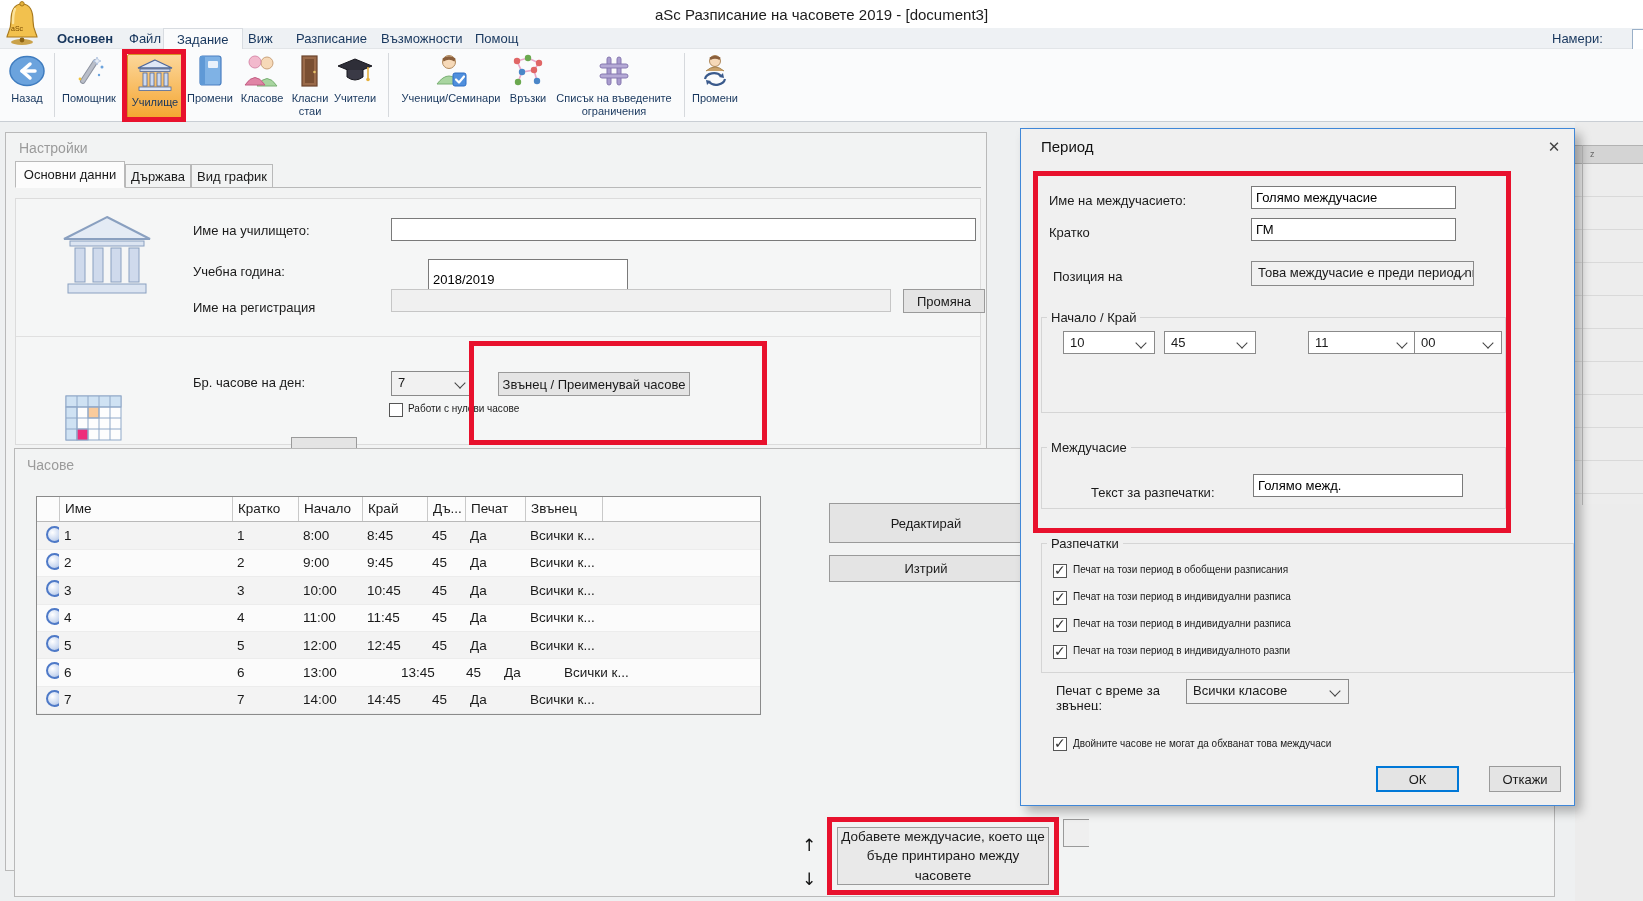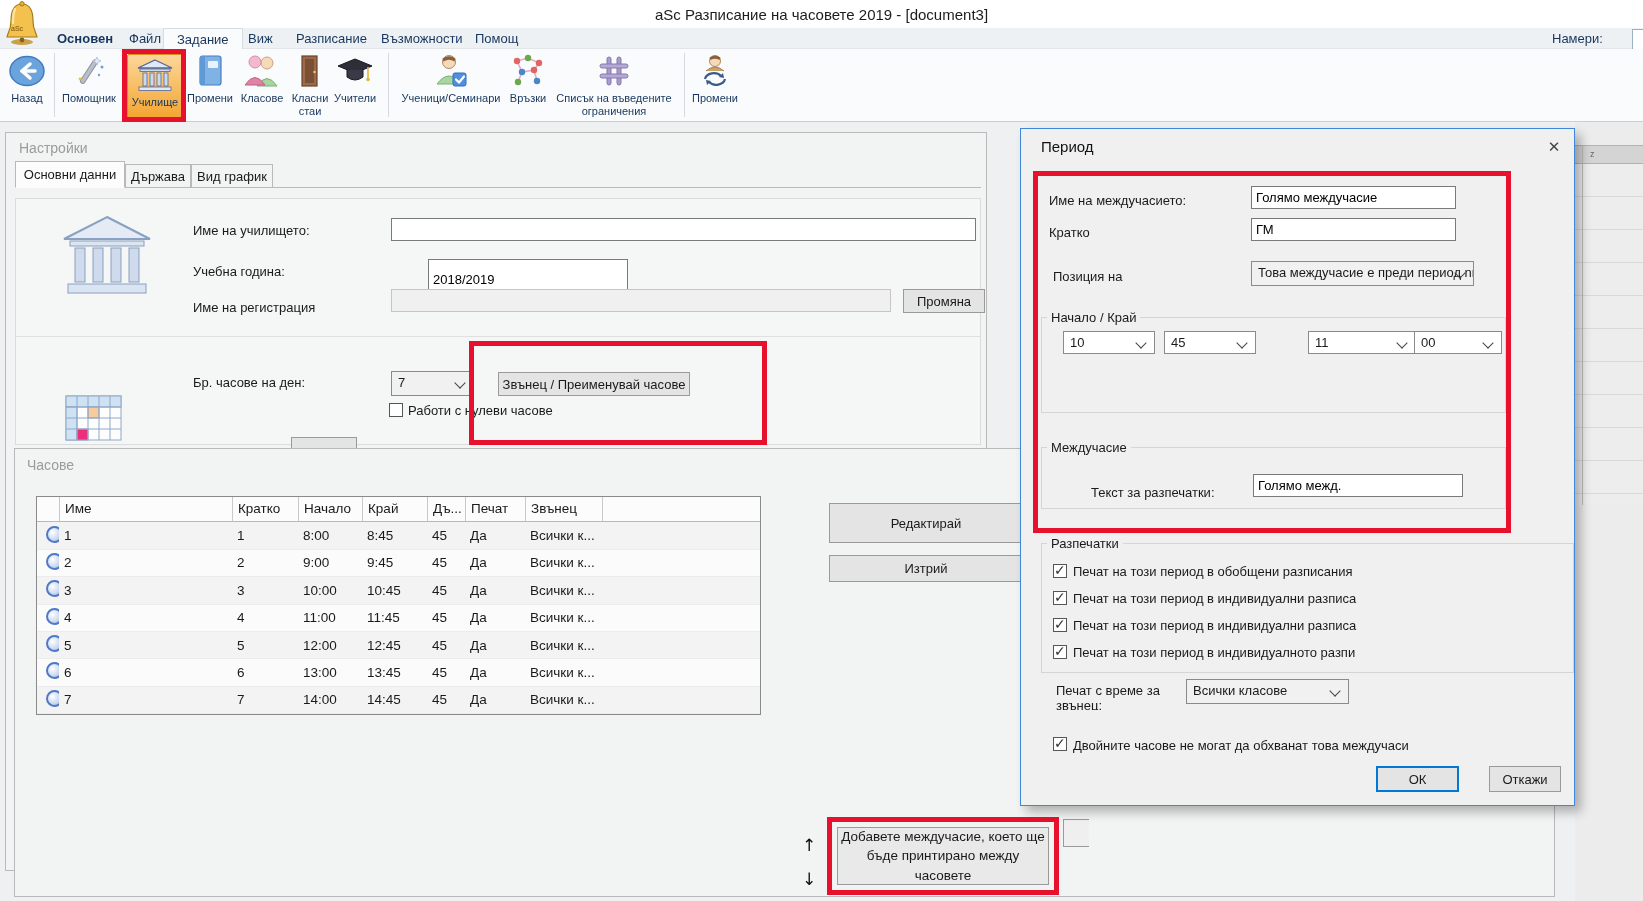--- a/index.html
+++ b/index.html
@@ -36,21 +36,21 @@
   .btn{background:#e4e4e4;border:1px solid #9a9a9a;font-size:13px;display:flex;align-items:center;justify-content:center;text-align:center;cursor:pointer;color:#1a1a1a;}
   .btn.def{border:2px solid #0078d7;}
   .combo{background:#fff;border:1px solid #8a8a8a;position:absolute;box-sizing:border-box;cursor:pointer;overflow:hidden;}
   .combo.gray{background:#f1f1f1;}
   .combo .cval{position:absolute;left:6px;top:3px;font-size:13px;white-space:nowrap;}
   .chev{position:absolute;right:9px;top:7px;width:7px;height:7px;border-right:1.5px solid #444;border-bottom:1.5px solid #444;transform:rotate(45deg);}
   .grp{position:absolute;border:1px solid #d5d5d5;box-sizing:border-box;}
   .glab{position:absolute;top:-8px;left:5px;background:#f0f0f0;padding:0 4px;font-size:13px;color:#1a1a1a;white-space:nowrap;}
   .cb{position:absolute;width:14px;height:14px;background:#fff;border:1px solid #555;box-sizing:border-box;cursor:pointer;}
   .cb .tick{position:absolute;left:0px;top:-3px;font-size:14px;color:#333;}
-  .cblab{position:absolute;font-size:13px;white-space:nowrap;overflow:hidden;}
+  .cblab{position:absolute;font-size:10px;white-space:nowrap;overflow:hidden;}
   
   .listbox{position:absolute;background:#fff;border:1px solid #8a8a8a;display:flex;flex-direction:column;overflow:hidden;}
   .hrow{display:flex;height:25px;background:#fcfcfc;border-bottom:1px solid #b9b9b9;font-size:13.5px;}
   .hrow .hc{box-sizing:border-box;padding:4px 0 0 5px;border-left:1px solid #c9c9c9;overflow:hidden;white-space:nowrap;}
   .hrow .hc:first-child{border-left:none;}
   .trow{display:flex;height:27px;font-size:13.5px;border-bottom:1px solid #ececec;align-items:center;}
   .trow.odd{background:#f3f3f3;} .trow.even{background:#fbfbfb;}
   .trow .tc{box-sizing:border-box;padding-left:5px;overflow:hidden;white-space:nowrap;}
   .clock{display:inline-block;width:13px;height:13px;border-radius:50%;border:2px solid #4e79c7;background:radial-gradient(circle at 35% 35%,#ffffff,#cfdcf2 55%,#9db5dd);margin-left:4px;}
   .arrow{position:absolute;font-size:17px;color:#111;cursor:pointer;font-family:"DejaVu Sans",sans-serif;}
@@ -197,21 +197,21 @@
         <span class="tc" style="width:65px;">12:45</span>
         <span class="tc" style="width:38px;">45</span>
         <span class="tc" style="width:60px;">Да</span>
         <span class="tc" style="width:77px;">Всички к...</span>
       </div>
       <div class="trow even">
         <span class="tc" style="width:22px;"><span class="clock"></span></span>
         <span class="tc" style="width:173px;">6</span>
         <span class="tc" style="width:66px;">6</span>
         <span class="tc" style="width:64px;">13:00</span>
-        <span class="tc" style="width:65px;">13:45</span>
+        <span class="tc" style="width:65px;margin-left:34px;">13:45</span>
         <span class="tc" style="width:38px;">45</span>
         <span class="tc" style="width:60px;">Да</span>
         <span class="tc" style="width:77px;">Всички к...</span>
       </div>
       <div class="trow odd">
         <span class="tc" style="width:22px;"><span class="clock"></span></span>
         <span class="tc" style="width:173px;">7</span>
         <span class="tc" style="width:66px;">7</span>
         <span class="tc" style="width:64px;">14:00</span>
         <span class="tc" style="width:65px;">14:45</span>

